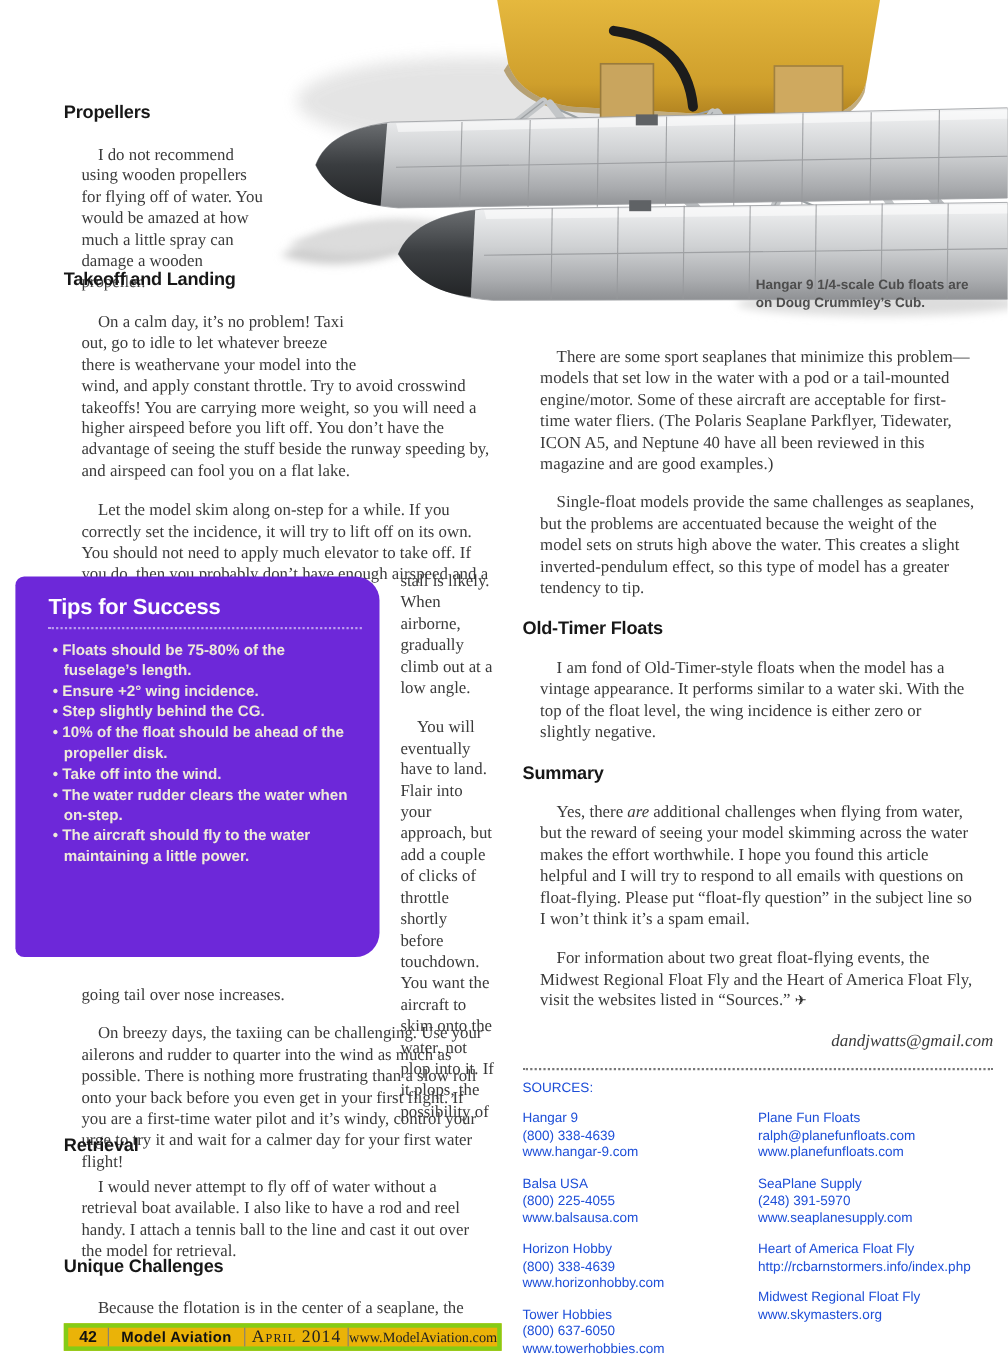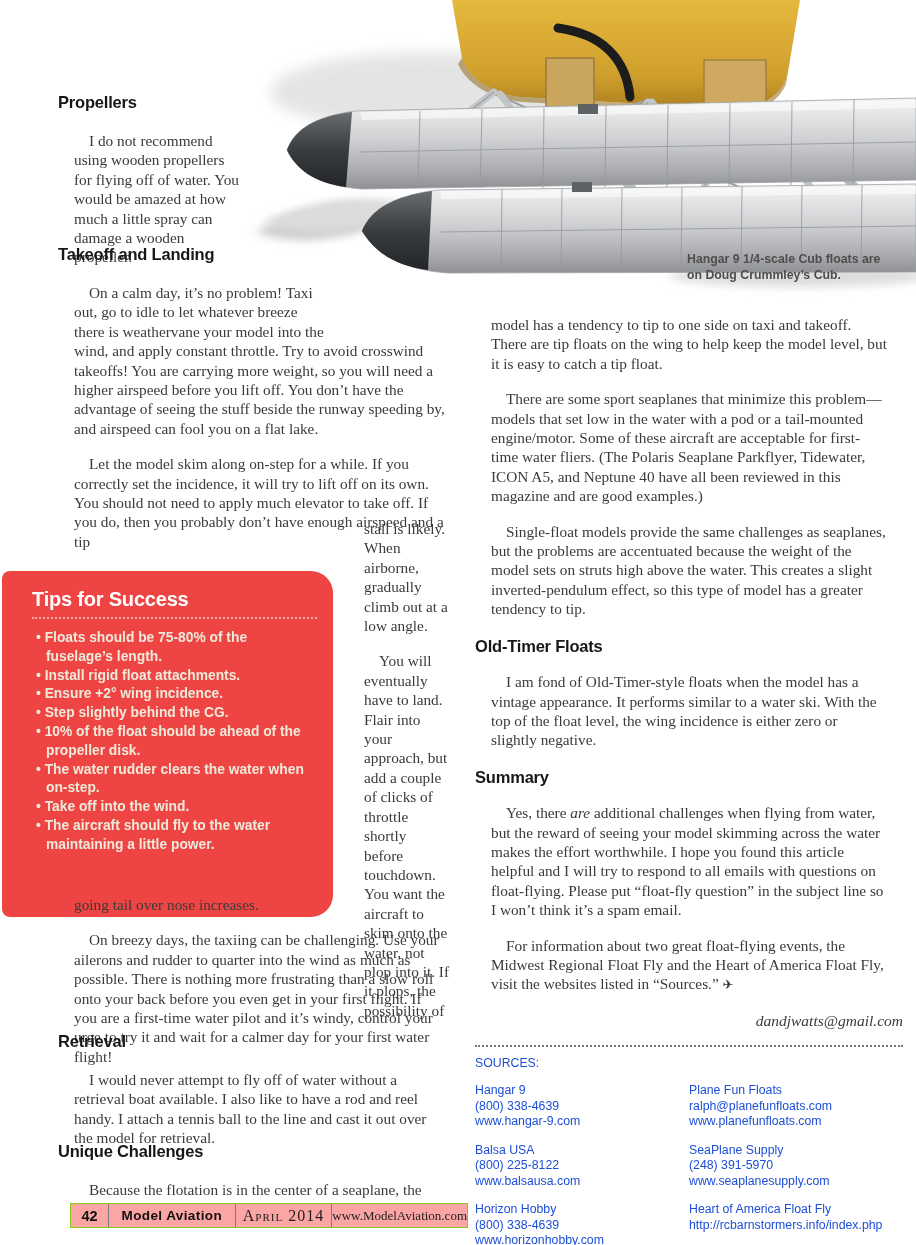--- a/index.html
+++ b/index.html
@@ -16,24 +16,23 @@
   .hd{
     font-family:"Liberation Sans", sans-serif;font-weight:bold;
     font-size:16.5px;letter-spacing:-0.2px;color:#171717;margin:0;
   }
   
   .wrap-spacer{float:right;width:118px;height:40px;}
   
   .strip{width:117px;}
   
   .tipsbox{
-    left:2px;top:524px;width:331px;height:346px;box-sizing:border-box;
-    background:#ef4444;border-radius:8px 22px 22px 8px;
+    left:14px;top:524px;width:331px;height:346px;box-sizing:border-box;
+    background:#6d28d9;border-radius:8px 22px 22px 8px;
     padding:17px 16px 14px 30px;
-    margin-top:47px;
   }
   .tips-title{
     font-family:"Liberation Sans", sans-serif;font-weight:bold;color:#ffffff;
     font-size:20px;letter-spacing:-0.2px;margin:0;padding-bottom:6px;
     border-bottom:2px dotted rgba(255,255,255,0.55);
   }
   .tips-list{margin:10px 0 0 0;padding:0;list-style:none;}
   .tips-list li{
     font-family:"Liberation Sans", sans-serif;font-weight:bold;
     font-size:13.8px;line-height:18.8px;color:#eeead9;
@@ -57,21 +56,21 @@
     font-family:"Liberation Sans", sans-serif;font-size:12.3px;
     line-height:15.5px;color:#1d4ed8;
   }
   .src-label{margin-bottom:12px;}
   .src-cols{display:flex;}
   .src-col{width:50%;}
   .src-entry{margin-bottom:13px;}
   
   .footer{
     left:58px;top:1203px;width:398px;height:25px;box-sizing:border-box;
-    border:1px solid #84cc16;display:flex;align-items:stretch;background:#fca5a5;margin-left:12px;
+    border:4px solid #84cc16;display:flex;align-items:stretch;background:#eab308;
   }
   .fcell{display:flex;align-items:center;justify-content:center;}
   .fcell + .fcell{border-left:1px solid #7e7e7e;}
   .f-page{width:44px;font-family:"Liberation Sans",sans-serif;font-weight:bold;font-size:14.5px;color:#111;}
   .f-mag{width:150px;font-family:"Liberation Sans",sans-serif;font-weight:bold;font-size:13.5px;letter-spacing:0.4px;color:#111;}
   .f-issue{width:114px;font-family:"Liberation Serif",serif;font-variant:small-caps;font-size:16px;letter-spacing:1px;color:#222;}
   .f-site{flex:1;font-family:"Liberation Serif",serif;font-size:13px;color:#222;}
   em{font-style:italic;}
 </style>
 </head>
@@ -189,47 +188,45 @@
 
 <div class="abs serif strip" style="left:348px;top:503px;">
   <p>stall is likely. When airborne, gradually climb out at a low angle.</p>
   <p class="ind">You will eventually have to land. Flair into your approach, but add a couple of clicks of throttle shortly before touchdown. You want the aircraft to skim onto the water, not plop into it. If it plops, the possibility of</p>
 </div>
 
 <div class="abs tipsbox">
   <h2 class="tips-title">Tips for Success</h2>
   <ul class="tips-list">
     <li>Floats should be 75-80% of the fuselage’s length.</li>
-    <li>Install rigid float attachments.</li>
     <li>Ensure +2° wing incidence.</li>
     <li>Step slightly behind the CG.</li>
     <li>10% of the float should be ahead of the propeller disk.</li>
+    <li>Take off into the wind.</li>
     <li>The water rudder clears the water when on-step.</li>
-    <li>Take off into the wind.</li>
     <li>The aircraft should fly to the water maintaining a little power.</li>
   </ul>
 </div>
 
 <div class="abs serif" style="left:58px;top:879px;width:406px;">
   <p>going tail over nose increases.</p>
   <p class="ind">On breezy days, the taxiing can be challenging. Use your ailerons and rudder to quarter into the wind as much as possible. There is nothing more frustrating than a slow roll onto your back before you even get in your first flight. If you are a first-time water pilot and it’s windy, control your urge to try it and wait for a calmer day for your first water flight!</p>
 </div>
 
 <h3 class="abs hd" style="left:58px;top:1032px;">Retrieval</h3>
 <div class="abs serif" style="left:58px;top:1054px;width:406px;">
   <p class="ind">I would never attempt to fly off of water without a retrieval boat available. I also like to have a rod and reel handy. I attach a tennis ball to the line and cast it out over the model for retrieval.</p>
 </div>
 
 <h3 class="abs hd" style="left:58px;top:1142px;">Unique Challenges</h3>
 <div class="abs serif" style="left:58px;top:1164px;width:406px;">
   <p class="ind">Because the flotation is in the center of a seaplane, the</p>
 </div>
 
 <div class="abs serif rightcol">
-  <p>model has a tendency to tip to one side on taxi and takeoff. There are tip floats on the wing to help keep the model level, but it is easy to catch a tip float.</p>
   <p class="ind">There are some sport seaplanes that minimize this problem—models that set low in the water with a pod or a tail-mounted engine/motor. Some of these aircraft are acceptable for first-time water fliers. (The Polaris Seaplane Parkflyer, Tidewater, ICON A5, and Neptune 40 have all been reviewed in this magazine and are good examples.)</p>
   <p class="ind">Single-float models provide the same challenges as seaplanes, but the problems are accentuated because the weight of the model sets on struts high above the water. This creates a slight inverted-pendulum effect, so this type of model has a greater tendency to tip.</p>
 
   <h3 class="hd">Old-Timer Floats</h3>
   <p class="ind">I am fond of Old-Timer-style floats when the model has a vintage appearance. It performs similar to a water ski. With the top of the float level, the wing incidence is either zero or slightly negative.</p>
 
   <h3 class="hd">Summary</h3>
   <p class="ind"><span>Yes, there </span><em>are</em><span> additional challenges when flying from water, but the reward of seeing your model skimming across the water makes the effort worthwhile. I hope you found this article helpful and I will try to respond to all emails with questions on float-flying. Please put “float-fly question” in the subject line so I won’t think it’s a spam email.</span></p>
   <p class="ind"><span>For information about two great float-flying events, the Midwest Regional Float Fly and the Heart of America Float Fly, visit the websites listed in “Sources.”</span> <span class="plane">✈</span></p>
 
@@ -241,21 +238,21 @@
     <div class="src-label">SOURCES:</div>
     <div class="src-cols">
       <div class="src-col">
         <div class="src-entry">
           <div>Hangar 9</div>
           <div>(800) 338-4639</div>
           <div>www.hangar-9.com</div>
         </div>
         <div class="src-entry">
           <div>Balsa USA</div>
-          <div>(800) 225-8122</div>
+          <div>(800) 225-4055</div>
           <div>www.balsausa.com</div>
         </div>
         <div class="src-entry">
           <div>Horizon Hobby</div>
           <div>(800) 338-4639</div>
           <div>www.horizonhobby.com</div>
         </div>
         <div class="src-entry">
           <div>Tower Hobbies</div>
           <div>(800) 637-6050</div>

